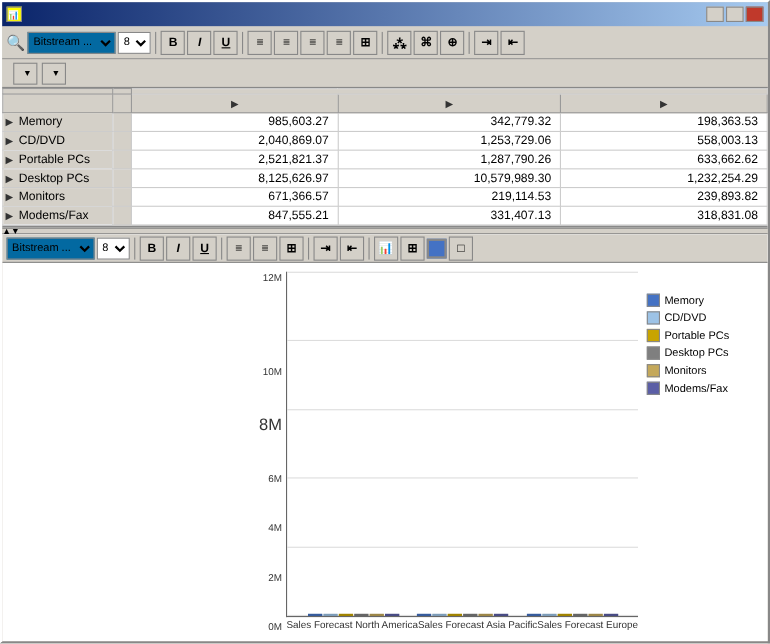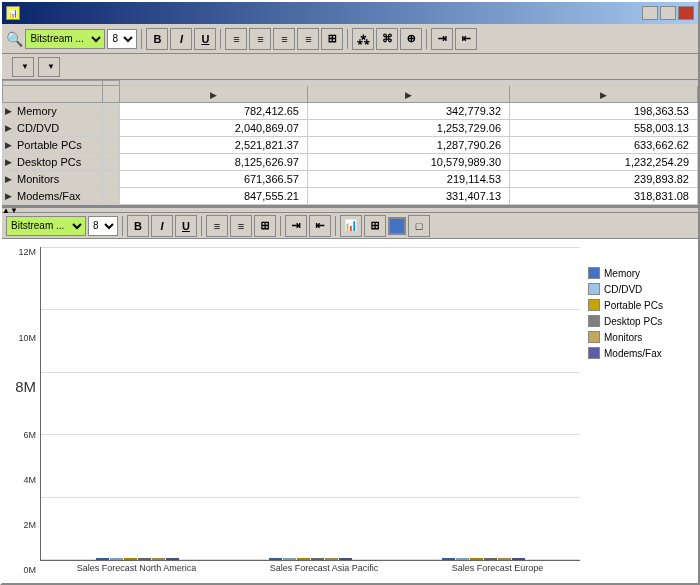--- a/index.html
+++ b/index.html
@@ -16,21 +16,21 @@
     .title-buttons { display: flex; gap: 2px; }
     .title-btn { width: 16px; height: 14px; background: #d4d0c8; border: 1px solid #888; font-size: 9px; display: flex; align-items: center; justify-content: center; cursor: pointer; font-weight: bold; }
     .title-btn.close { background: #c0392b; color: white; }
 
     
     .menu-bar { background: #d4d0c8; height: 20px; display: flex; align-items: center; padding: 0 6px; border-bottom: 1px solid #888; flex-shrink: 0; }
     .menu-item { padding: 2px 8px; font-size: 11px; cursor: pointer; }
 
     
     .toolbar { background: #d4d0c8; height: 30px; display: flex; align-items: center; padding: 0 4px; gap: 2px; border-bottom: 1px solid #888; flex-shrink: 0; }
-    .font-select { width: 80px; height: 20px; font-size: 10px; background: #bef264; border: 1px solid #888; }
+    .font-select { width: 80px; height: 20px; font-size: 10px; background: #0369a1; border: 1px solid #888; }
     .size-select { width: 30px; height: 20px; font-size: 10px; background: white; border: 1px solid #888; }
     .tb-btn { width: 22px; height: 22px; background: #d4d0c8; border: 1px solid #888; font-size: 11px; display: flex; align-items: center; justify-content: center; cursor: pointer; font-weight: bold; }
     .tb-sep { width: 1px; height: 20px; background: #888; margin: 0 2px; }
 
     
     .page-items-bar { background: #d4d0c8; height: 26px; display: flex; align-items: center; padding: 0 6px; gap: 4px; border-bottom: 1px solid #888; flex-shrink: 0; }
     .page-label { font-size: 11px; }
     .page-dropdown { height: 20px; background: #d4d0c8; border: 1px solid #888; font-size: 11px; display: flex; align-items: center; padding: 0 4px; gap: 2px; cursor: pointer; }
     .dropdown-arrow { font-size: 8px; }
 
@@ -53,21 +53,21 @@
     .splitter-arrows { font-size: 8px; }
 
     
     .chart-section { flex: 1; background: white; display: flex; flex-direction: column; overflow: hidden; }
     
     
     .chart-toolbar { background: #d4d0c8; height: 26px; display: flex; align-items: center; padding: 0 4px; gap: 2px; border-bottom: 1px solid #888; flex-shrink: 0; }
 
     
     .chart-area { flex: 1; display: flex; padding: 8px; gap: 0; }
-    .chart-main { flex: 1; display: flex; flex-direction: column; }
+    .chart-main { flex: 1; display: flex; flex-direction: column; align-items: flex-end; }
     .chart-y-axis { width: 30px; display: flex; flex-direction: column; justify-content: space-between; align-items: flex-end; padding-right: 4px; font-size: 9px; color: #333; }
     .chart-bars-area { flex: 1; border-left: 1px solid #666; border-bottom: 1px solid #666; display: flex; align-items: flex-end; position: relative; background: white; }
     .chart-gridlines { position: absolute; top: 0; left: 0; right: 0; bottom: 0; display: flex; flex-direction: column; justify-content: space-between; pointer-events: none; }
     .gridline { border-top: 1px solid #ddd; width: 100%; }
     .bar-groups { display: flex; align-items: flex-end; width: 100%; height: 100%; justify-content: space-around; padding: 0 10px; }
     .bar-group { display: flex; align-items: flex-end; gap: 1px; }
     .chart-x-labels { display: flex; justify-content: space-around; padding: 2px 0; font-size: 8px; color: #333; }
     .chart-x-label { text-align: center; font-size: 9px; }
     
     
@@ -164,21 +164,21 @@
             <th>
               <span class="col-expand">▶</span>
               <span></span>
             </th>
           </tr>
         </thead>
         <tbody id="table-body">
         <tr>
               <td class="row-header"><span class="row-expand">▶</span>Memory</td>
               <td style="background: rgb(212, 208, 200); width: 10px;"></td>
-              <td>782,412.65</td>
+              <td>985,603.27</td>
               <td>342,779.32</td>
               <td>198,363.53</td>
             </tr>
             <tr>
               <td class="row-header"><span class="row-expand">▶</span>CD/DVD</td>
               <td style="background: rgb(212, 208, 200); width: 10px;"></td>
               <td>2,040,869.07</td>
               <td>1,253,729.06</td>
               <td>558,003.13</td>
             </tr>

